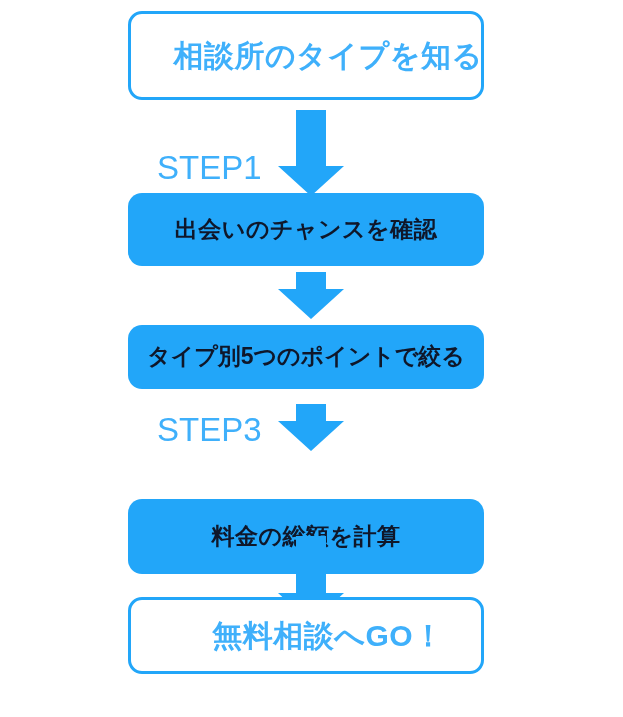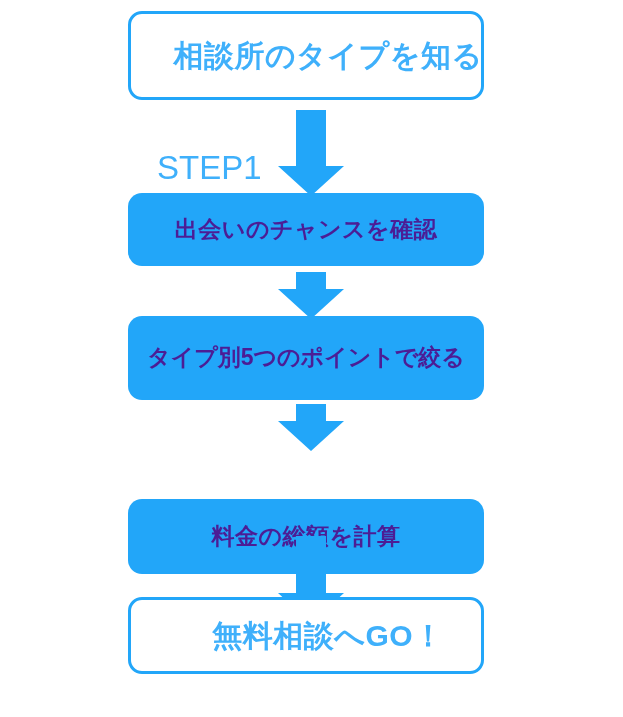--- a/index.html
+++ b/index.html
@@ -39,36 +39,36 @@
     color: #3fb0fb;
     font-size: 30px;
     font-weight: 700;
     letter-spacing: 0.5px;
     padding-left: 44px;
   }
 
   .node-filled {
     background: #22a6f9;
     border: none;
-    color: #4c1d95;
+    color: #0f172a;
     font-size: 23px;
     font-weight: 700;
     letter-spacing: 0.5px;
   }
 
   .node-label {
     display: block;
     padding: 0 10px;
     white-space: nowrap;
   }
 
   
   #node-0 { top: 11px;  height: 89px; }
   #node-1 { top: 193px; height: 73px; }
-  #node-2 { top: 316px; height: 84px; }
+  #node-2 { top: 325px; height: 64px; }
   #node-3 { top: 455px; height: 75px; margin-top: 44px; }
   #node-4 { top: 597px; height: 77px; }
 
   
   #node-2 .node-label { letter-spacing: 0px; }
 
   
   .arrow {
     position: absolute;
     left: 0;
@@ -130,20 +130,21 @@
   <div class="node node-filled" id="node-2">
     <span class="node-label">タイプ別5つのポイントで絞る</span>
   </div>
 
   <div class="arrow" id="arrow-2">
     <svg width="623" height="47" viewBox="0 0 623 47" xmlns="http://www.w3.org/2000/svg">
       <polygon points="296,0 326,0 326,17 344,17 311,47 278,17 296,17" fill="#22a6f9"></polygon>
     </svg>
   </div>
 
+  <div class="step-label" id="step-2">STEP3</div>
 
   <div class="node node-filled" id="node-3">
     <span class="node-label">料金の総額を計算</span>
   </div>
 
   <div class="arrow" id="arrow-3">
     <svg width="623" height="87" viewBox="0 0 623 87" xmlns="http://www.w3.org/2000/svg">
       <polygon points="296,0 326,0 326,57 344,57 311,87 278,57 296,57" fill="#22a6f9"></polygon>
     </svg>
   </div>

